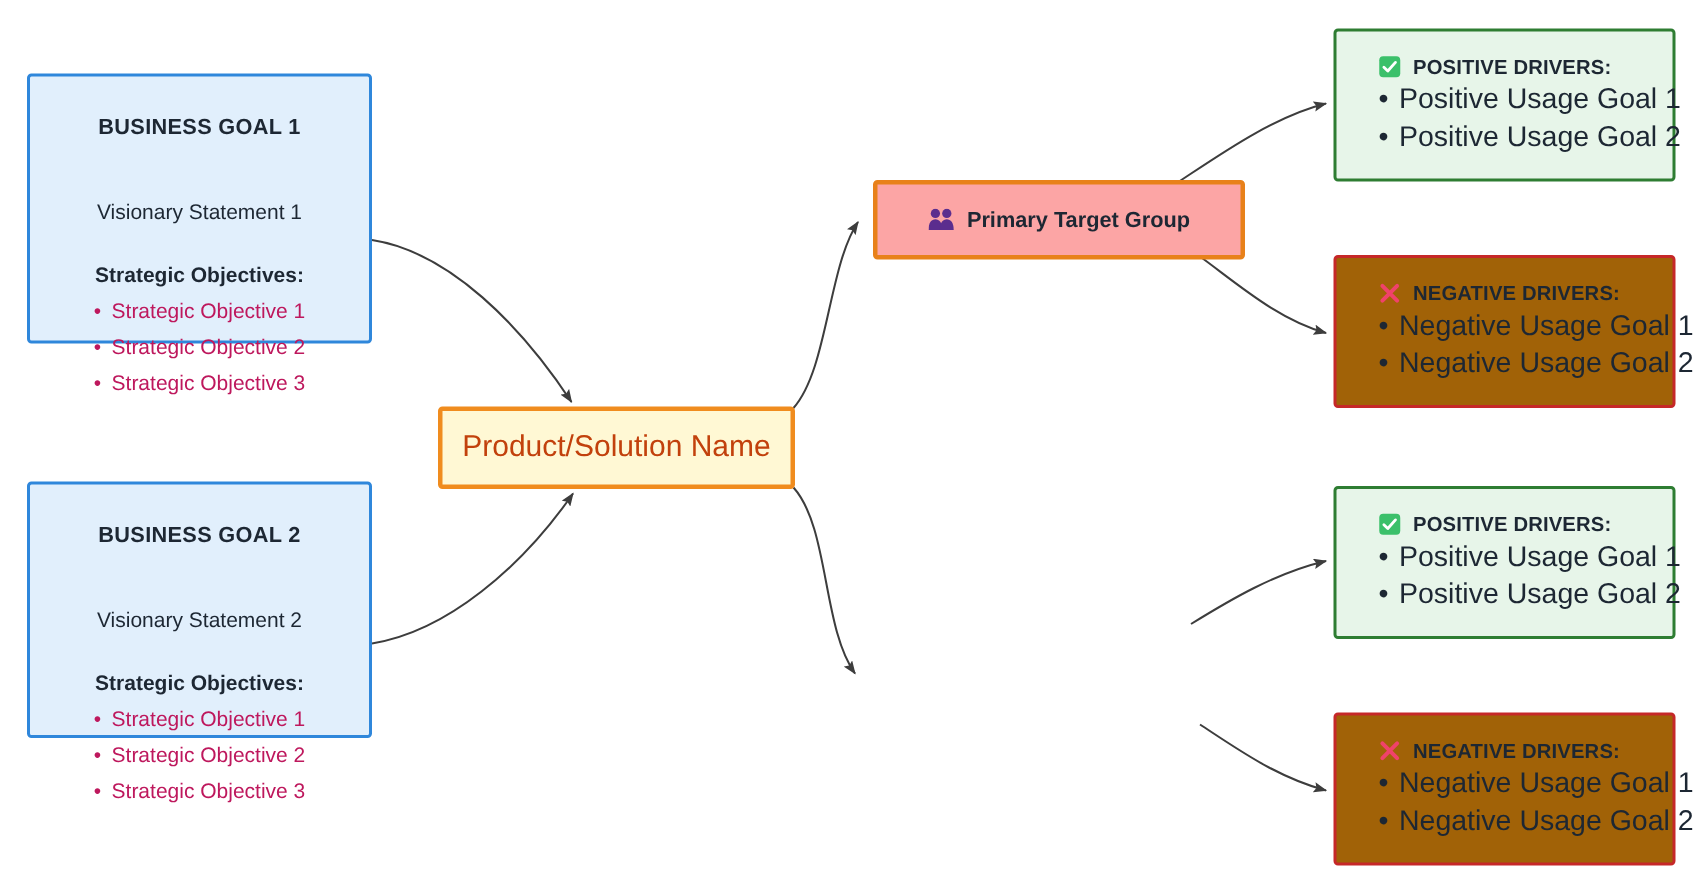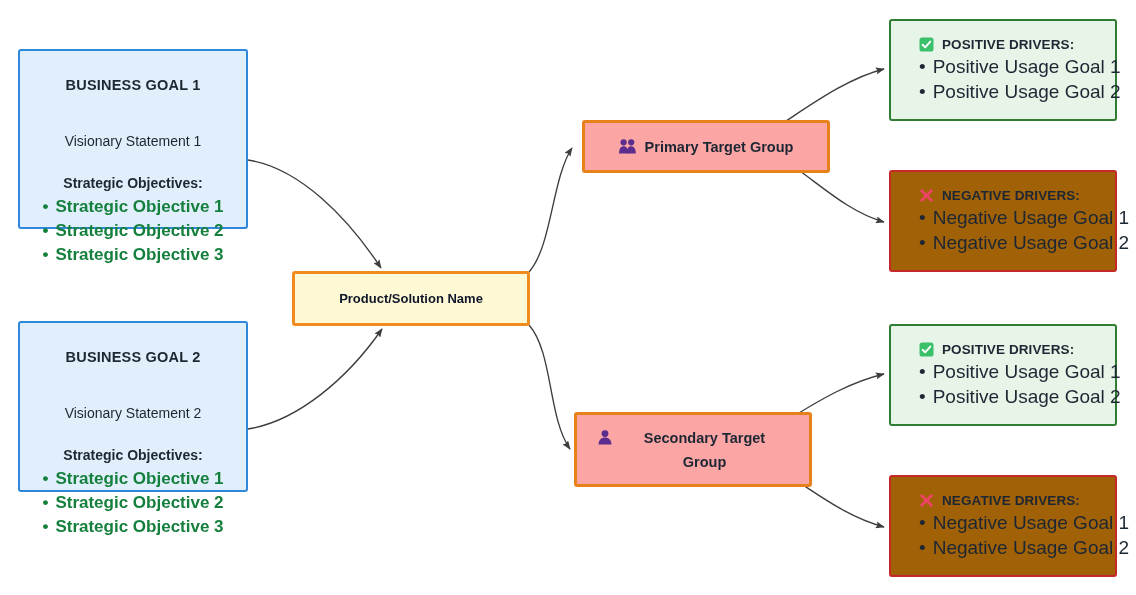--- a/index.html
+++ b/index.html
@@ -66,43 +66,42 @@
     margin-top: 26px;
     align-self: center;
   }
   .goal-list {
     margin: 4px 0 0 0;
     padding: 0;
     list-style: none;
     align-self: center;
   }
   .goal-list li {
-    font-size: 17px;
-    color: #15803d;
+    font-size: 14px;
+    color: #be185d;
     line-height: 24px;
     white-space: nowrap;
-    font-weight: bold;
   }
   .goal-list li::before {
     content: "\2022";
     margin-right: 7px;
   }
 
   
   .product-node {
     background: #fff8d4;
     border: 3px solid #f08c1e;
     border-radius: 3px;
     align-items: center;
     justify-content: center;
   }
   .product-label {
-    font-size: 13px;
-    font-weight: bold;
-    color: #0f172a;
+    font-size: 20px;
+    font-weight: normal;
+    color: #c2410c;
     text-align: center;
   }
 
   
   .target-node {
     background: #fca5a5;
     border: 3px solid #e8811a;
     border-radius: 3px;
     align-items: center;
     justify-content: center;
@@ -233,31 +232,20 @@
           <circle cx="4.6" cy="3.3" r="3.1" fill="#5b2d8e"></circle>
           <circle cx="12.2" cy="3.3" r="3.1" fill="#5b2d8e"></circle>
           <path d="M0 14.4 C0 9.4 2 7.2 4.6 7.2 C7.2 7.2 9.2 9.4 9.2 14.4 Z" fill="#5b2d8e"></path>
           <path d="M7.6 14.4 C7.6 9.4 9.6 7.2 12.2 7.2 C14.8 7.2 16.8 9.4 16.8 14.4 Z" fill="#5b2d8e"></path>
         </svg>
       </span>
       <span class="target-label">Primary Target Group</span>
     </div>
   </div>
 
-  <div class="node target-node" style="left:574px; top:412px; width:238px; height:75px;">
-    <div class="target-inner" style="max-width:190px; align-items:flex-start;">
-      <span class="person-icon" style="margin-top:4px;">
-        <svg width="14" height="15" viewBox="0 0 14 15" aria-hidden="true">
-          <circle cx="7" cy="3.6" r="3.4" fill="#5b2d8e"></circle>
-          <path d="M0.6 14.6 C0.6 9.8 3.4 7.6 7 7.6 C10.6 7.6 13.4 9.8 13.4 14.6 Z" fill="#5b2d8e"></path>
-        </svg>
-      </span>
-      <span class="target-label" style="flex:1;">Secondary Target Group</span>
-    </div>
-  </div>
 
   <div class="node driver-node driver-positive" style="left:889px; top:19px; width:228px; height:102px;">
     <div class="driver-head">
       <span class="check-icon">
         <svg width="15" height="15" viewBox="0 0 15 15" aria-hidden="true">
           <rect x="0.5" y="0.5" width="14" height="14" rx="2.6" fill="#3bc06a"></rect>
           <path d="M3.6 7.8 L6.2 10.3 L11.3 4.6" fill="none" stroke="#ffffff" stroke-width="1.9" stroke-linecap="round" stroke-linejoin="round"></path>
         </svg>
       </span>
       <span class="driver-title">POSITIVE DRIVERS:</span>

